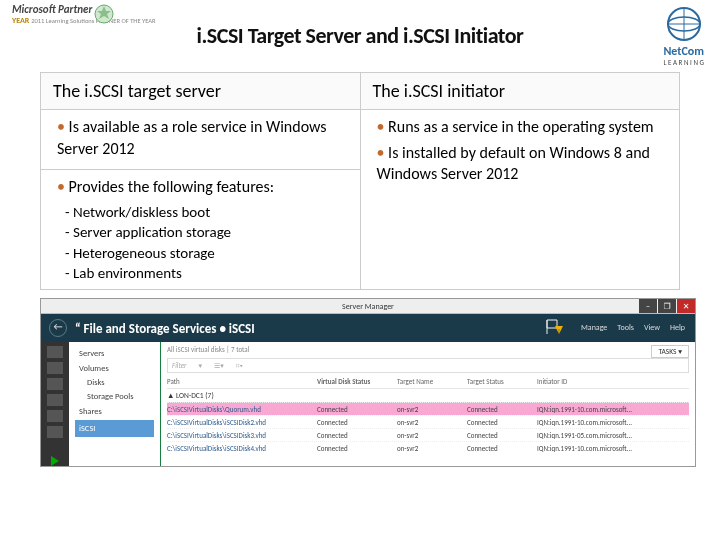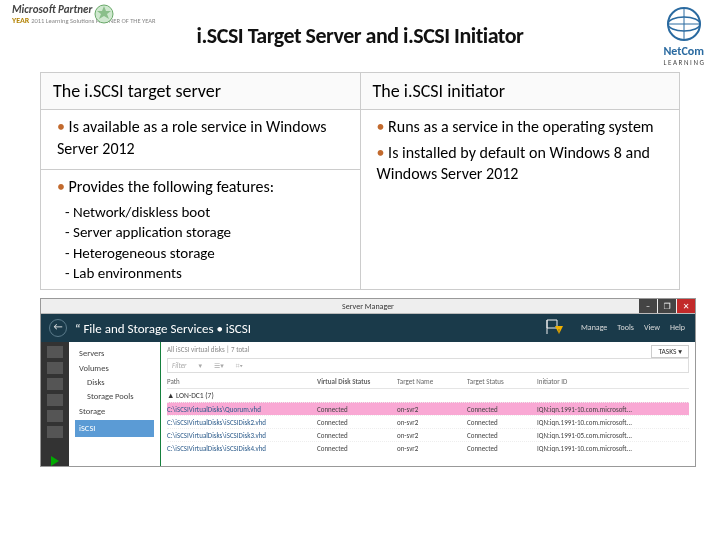--- a/index.html
+++ b/index.html
@@ -71,21 +71,21 @@
   .sm-winbtns span { width: 18px; height: 14px; background: #444; display: inline-block; color: #fff; font-size: 8px; text-align: center; line-height: 14px; }
   .sm-winbtns .close { background: #c22a2a; }
 
   .sm-ribbon {
     height: 28px; background: #1a3a4a; color: #eee;
     display: flex; align-items: center; gap: 8px;
     padding: 0 8px;
     position: relative;
   }
   .sm-ribbon .back { width: 18px; height: 18px; border: 1px solid #5a7a8a; border-radius: 50%; text-align: center; line-height: 14px; font-size: 10px; }
-  .sm-ribbon .crumbs { font-size: 13px; color: #fff; font-weight: 400; }
+  .sm-ribbon .crumbs { font-size: 13px; color: #fff; font-weight: 700; }
   .sm-ribbon .flag { position: absolute; right: 132px; top: 4px; }
   .sm-ribbon .right-menu { position: absolute; right: 10px; top: 8px; font-size: 8px; color: #ddd; display: flex; gap: 10px; }
 
   .sm-body { display: flex; min-height: 120px; }
   .sm-side {
     width: 28px; background: #333; display: flex; flex-direction: column;
     align-items: center; gap: 4px; padding-top: 4px;
   }
   .sm-side span { width: 16px; height: 12px; background: #555; display: block; }
   .sm-side .play { width: 0; height: 0; border-left: 8px solid #0a0; border-top: 5px solid transparent; border-bottom: 5px solid transparent; background: none; margin-top: 14px; }
@@ -215,21 +215,21 @@
       <span></span>
       <span></span>
       <span></span>
       <span class="play"></span>
     </div>
     <div class="sm-nav">
       <div>Servers</div>
       <div>Volumes</div>
       <div style="padding-left:12px">Disks</div>
       <div style="padding-left:12px">Storage Pools</div>
-      <div>Storage</div>
+      <div>Shares</div>
       <div class="sel">iSCSI</div>
     </div>
     <div class="sm-main">
       <span class="sm-tasks">TASKS ▾</span>
       <div class="sm-section-sub">All iSCSI virtual disks | 7 total</div>
       <div class="sm-filter">
         <span style="font-style:italic" placeholder="Filter">Filter</span>
         <span>▾</span>
         <span>☰▾</span>
         <span>⌗▾</span>

